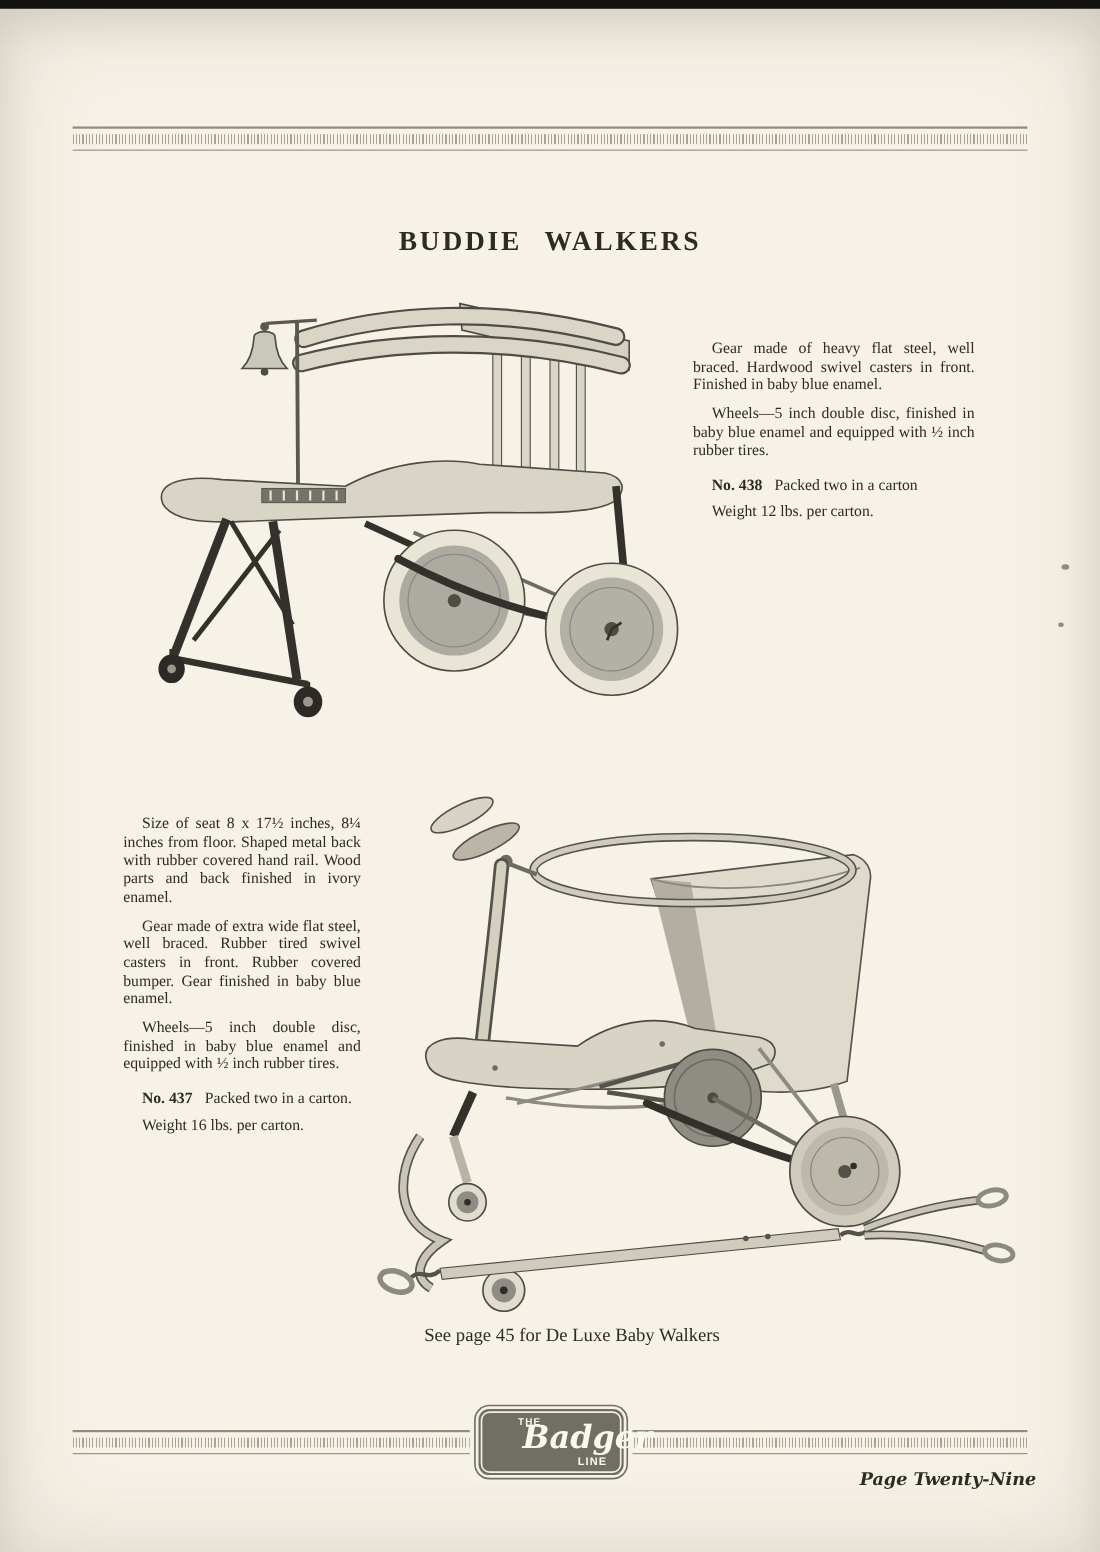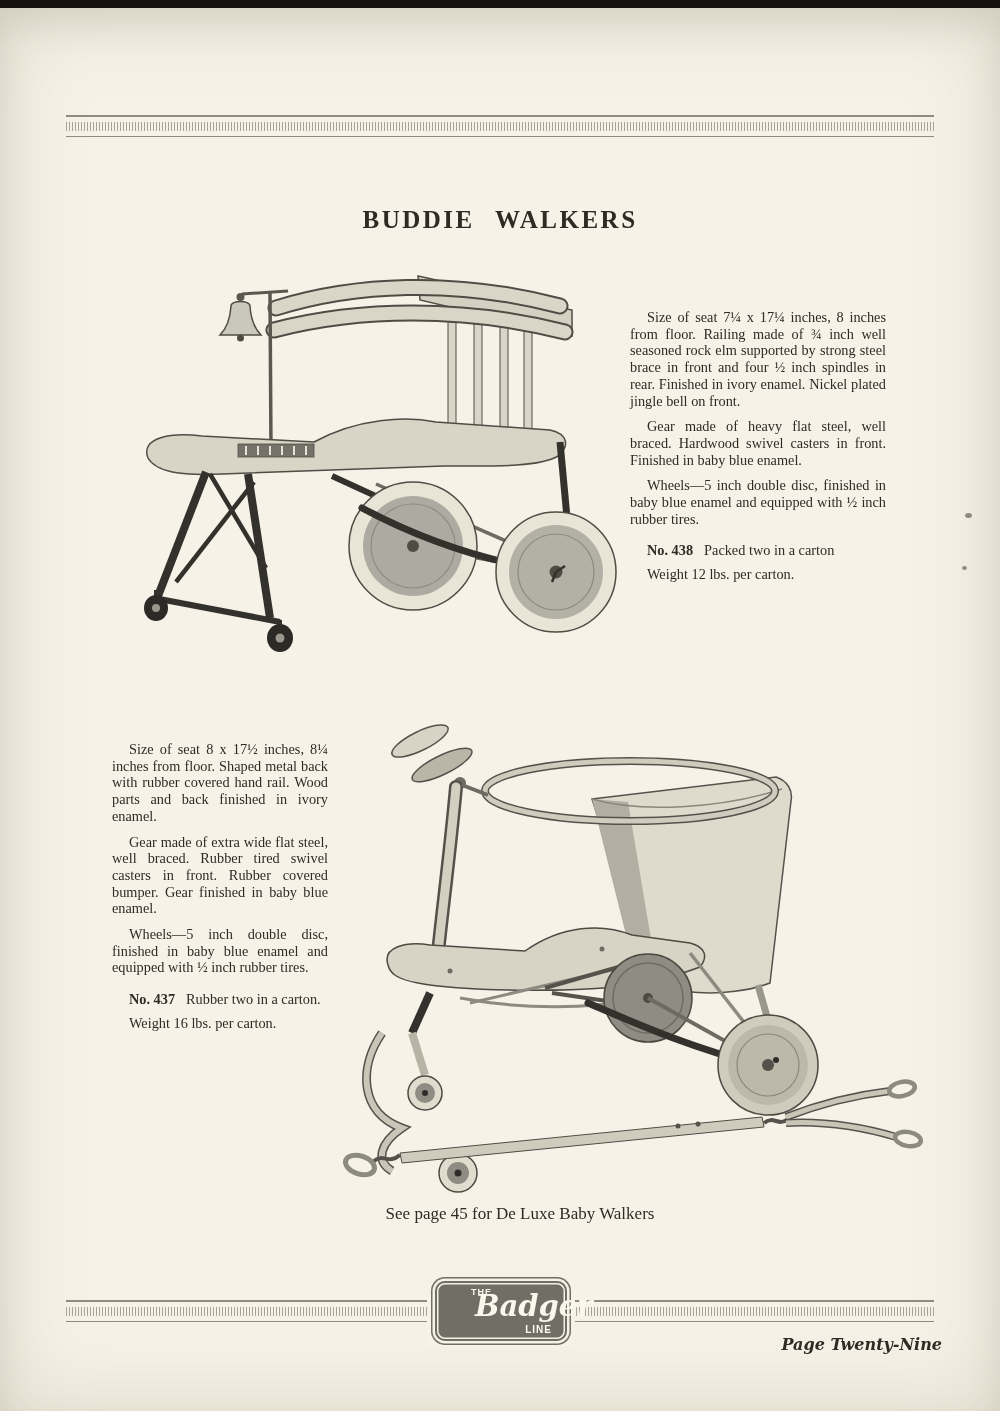--- a/index.html
+++ b/index.html
@@ -152,32 +152,31 @@
       <path d="M38,326 L38,334" stroke="#33312c" stroke-width="4"></path>
       <ellipse cx="38" cy="344" rx="12" ry="13" fill="#2c2a26"></ellipse>
       <circle cx="38" cy="344" r="4" fill="#9a978c"></circle>
       <path d="M162,356 L162,362" stroke="#33312c" stroke-width="4"></path>
       <ellipse cx="162" cy="374" rx="13" ry="14" fill="#2c2a26"></ellipse>
       <circle cx="162" cy="374" r="4.5" fill="#9a978c"></circle>
     </g>
   </svg>
 
   <div class="col" id="col-438">
-    <p>Size of seat 7¼ x 17¼ inches, 8 inches from floor. Railing made of ¾ inch well seasoned rock elm supported by strong steel brace in front and four ½ inch spindles in rear. Finished in ivory enamel. Nickel plated jingle bell on front.</p>
     <p>Gear made of heavy flat steel, well braced. Hardwood swivel casters in front. Finished in baby blue enamel.</p>
     <p>Wheels—5 inch double disc, finished in baby blue enamel and equipped with ½ inch rubber tires.</p>
     <p class="model"><span class="b">No. 438</span><span class="model-gap"></span><span>Packed two in a carton</span></p>
     <p class="weight">Weight 12 lbs. per carton.</p>
   </div>
 
   <div class="col" id="col-437">
     <p>Size of seat 8 x 17½ inches, 8¼ inches from floor. Shaped metal back with rubber covered hand rail. Wood parts and back finished in ivory enamel.</p>
     <p>Gear made of extra wide flat steel, well braced. Rubber tired swivel casters in front. Rubber covered bumper. Gear finished in baby blue enamel.</p>
     <p>Wheels—5 inch double disc, finished in baby blue enamel and equipped with ½ inch rubber tires.</p>
-    <p class="model"><span class="b">No. 437</span><span class="model-gap"></span><span>Rubber two in a carton.</span></p>
+    <p class="model"><span class="b">No. 437</span><span class="model-gap"></span><span>Packed two in a carton.</span></p>
     <p class="weight">Weight 16 lbs. per carton.</p>
   </div>
 
   <svg class="fig" id="fig-437" viewBox="0 0 600 495">
 
     <g>
       <path d="M262,96 L446,74 C458,78 463,88 461,98 L440,280 C398,296 330,292 318,272 Z" fill="#dedbcd" stroke="#55524b" stroke-width="1.5"></path>
       <path d="M262,96 L298,99 L326,266 L303,260 Z" fill="#b2afa2"></path>
       <path d="M262,96 C310,110 390,106 452,86" stroke="#8a877e" stroke-width="1.5" fill="none"></path>
     </g>

